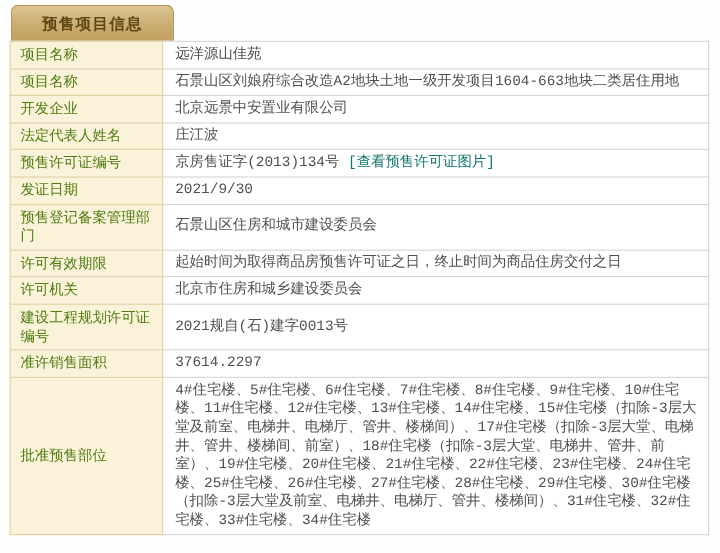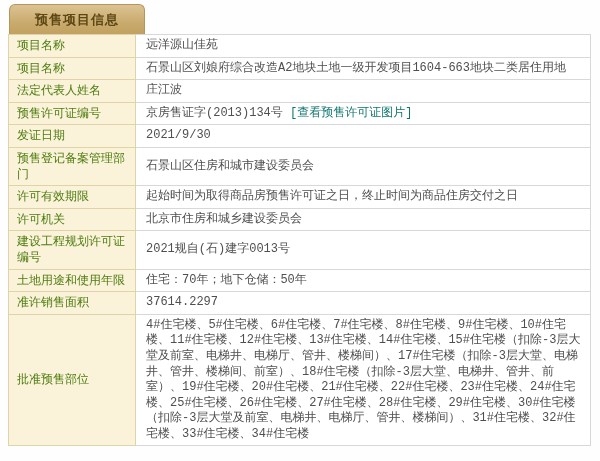--- a/index.html
+++ b/index.html
@@ -57,20 +57,24 @@
     <tbody>
       <tr>
         <th>项目名称</th>
         <td>远洋源山佳苑</td>
       </tr>
       <tr>
         <th>项目名称</th>
         <td>石景山区刘娘府综合改造A2地块土地一级开发项目1604-663地块二类居住用地</td>
       </tr>
       <tr>
+        <th>开发企业</th>
+        <td>北京远景中安置业有限公司</td>
+      </tr>
+      <tr>
         <th>法定代表人姓名</th>
         <td>庄江波</td>
       </tr>
       <tr>
         <th>预售许可证编号</th>
         <td>
           <span>京房售证字(2013)134号</span>
           <span class="license-link">[查看预售许可证图片]</span>
         </td>
       </tr>
@@ -88,24 +92,20 @@
       </tr>
       <tr>
         <th>许可机关</th>
         <td>北京市住房和城乡建设委员会</td>
       </tr>
       <tr>
         <th>建设工程规划许可证编号</th>
         <td>2021规自(石)建字0013号</td>
       </tr>
       <tr>
-        <th>土地用途和使用年限</th>
-        <td>住宅：70年；地下仓储：50年</td>
-      </tr>
-      <tr>
         <th>准许销售面积</th>
         <td>37614.2297</td>
       </tr>
       <tr>
         <th>批准预售部位</th>
         <td>4#住宅楼、5#住宅楼、6#住宅楼、7#住宅楼、8#住宅楼、9#住宅楼、10#住宅楼、11#住宅楼、12#住宅楼、13#住宅楼、14#住宅楼、15#住宅楼（扣除-3层大堂及前室、电梯井、电梯厅、管井、楼梯间）、17#住宅楼（扣除-3层大堂、电梯井、管井、楼梯间、前室）、18#住宅楼（扣除-3层大堂、电梯井、管井、前室）、19#住宅楼、20#住宅楼、21#住宅楼、22#住宅楼、23#住宅楼、24#住宅楼、25#住宅楼、26#住宅楼、27#住宅楼、28#住宅楼、29#住宅楼、30#住宅楼（扣除-3层大堂及前室、电梯井、电梯厅、管井、楼梯间）、31#住宅楼、32#住宅楼、33#住宅楼、34#住宅楼</td>
       </tr>
 
     </tbody>
   </table>

